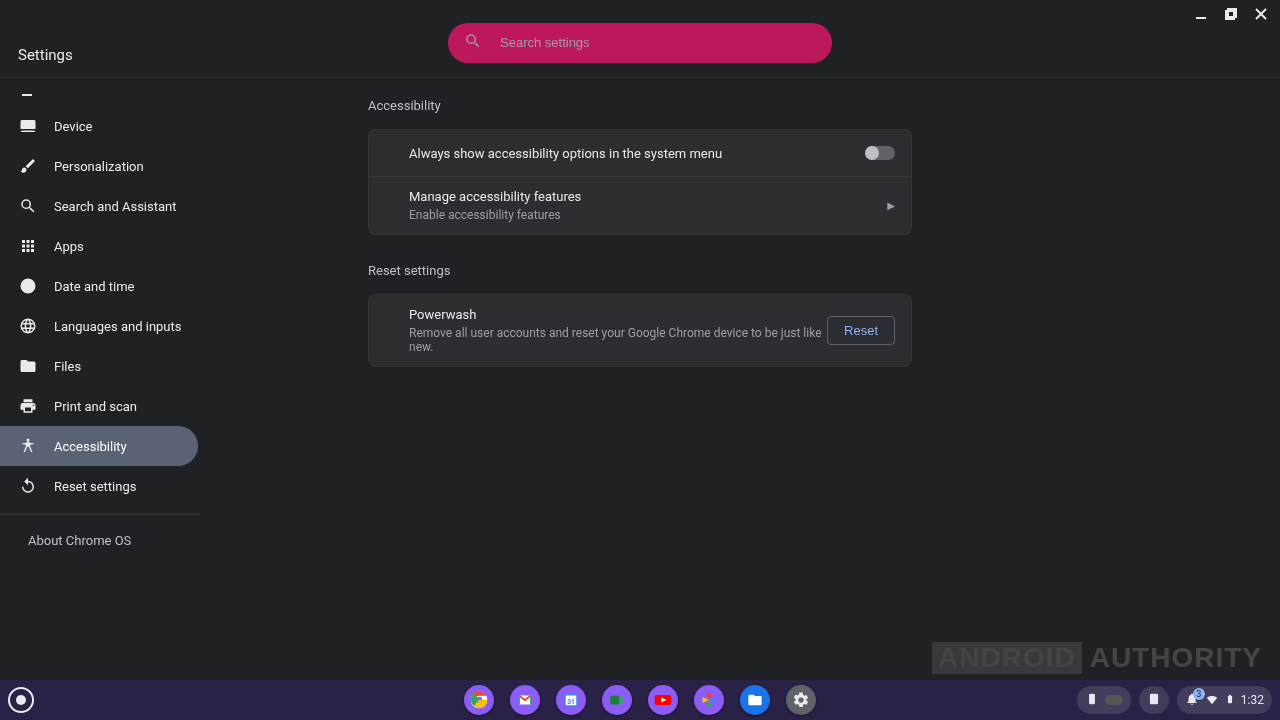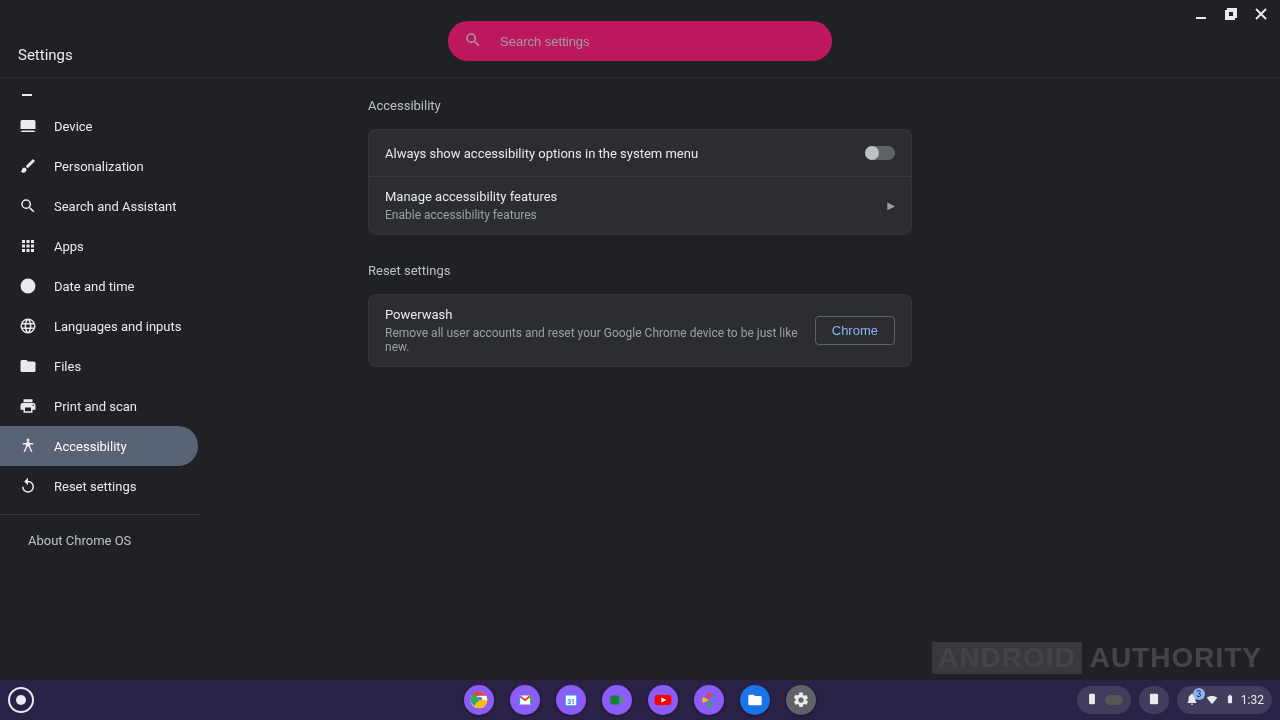--- a/index.html
+++ b/index.html
@@ -30,21 +30,21 @@
   display: flex;
   align-items: center;
 }
 
 
 .header {
   position: relative;
   height: 78px;
   border-bottom: 1px solid rgba(255,255,255,0.05);
   display: flex;
-  align-items: flex-end;
+  align-items: center;
 }
 .settings-title {
   position: absolute;
   left: 18px;
   top: 46px;
   font-size: 15px;
   color: #e8eaed;
 }
 .search-wrap {
   margin: 16px auto;
@@ -143,21 +143,21 @@
   border-radius: 8px;
   overflow: hidden;
 }
 .card-row {
   display: flex;
   align-items: center;
   padding: 12px 16px;
   min-height: 46px;
 }
 .card-row + .card-row { border-top: 1px solid rgba(255,255,255,0.06); }
-.row-main { flex: 1; }
+.row-main { flex: 1; margin-left: 24px; }
 .row-title { font-size: 13px; color: #e8eaed; }
 .row-sub { font-size: 12px; color: #9aa0a6; margin-top: 4px; }
 
 
 .toggle {
   width: 30px; height: 14px;
   background: #5f6368;
   border-radius: 8px;
   position: relative;
 }
@@ -404,21 +404,21 @@
     </div>
   </div>
 
   <div class="section-title" style="margin-top:28px;">Reset settings</div>
   <div class="card">
     <div class="card-row">
       <div class="row-main">
         <div class="row-title">Powerwash</div>
         <div class="row-sub">Remove all user accounts and reset your Google Chrome device to be just like new.</div>
       </div>
-      <button class="btn-outline">Chrome</button>
+      <button class="btn-outline">Reset</button>
     </div>
   </div>
 </div>
 
 <div class="watermark">
   <span class="boxed">ANDROID</span>
   <span>AUTHORITY</span>
 </div>
 
 <div class="shelf">

